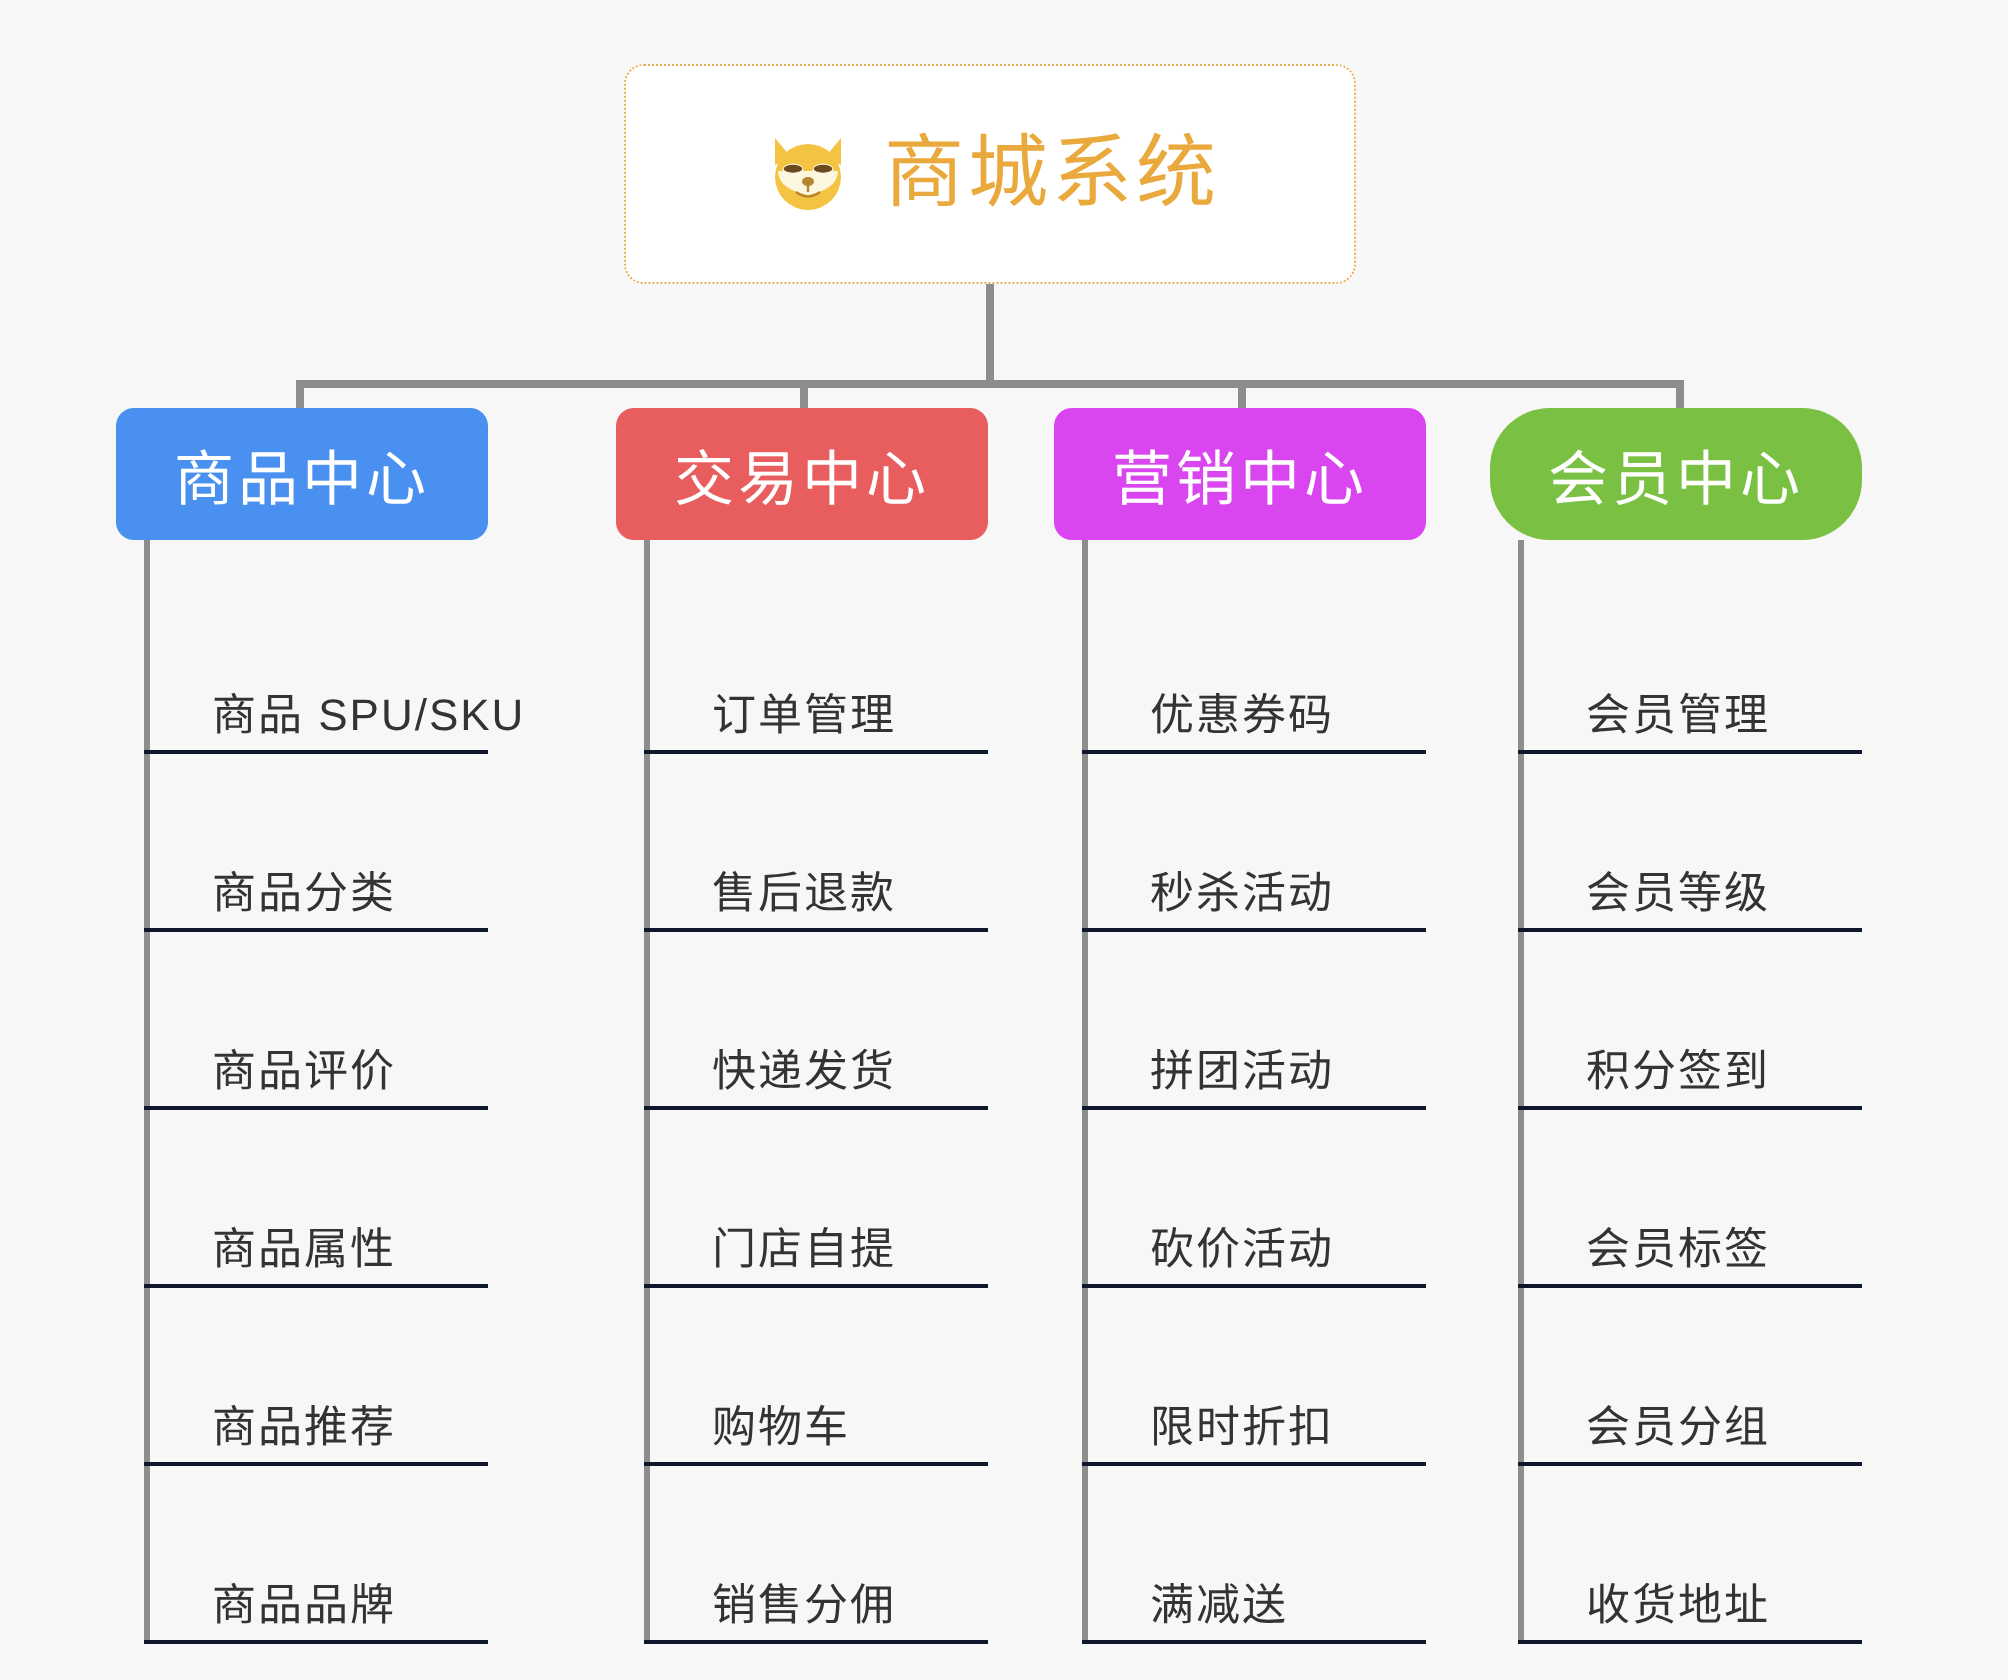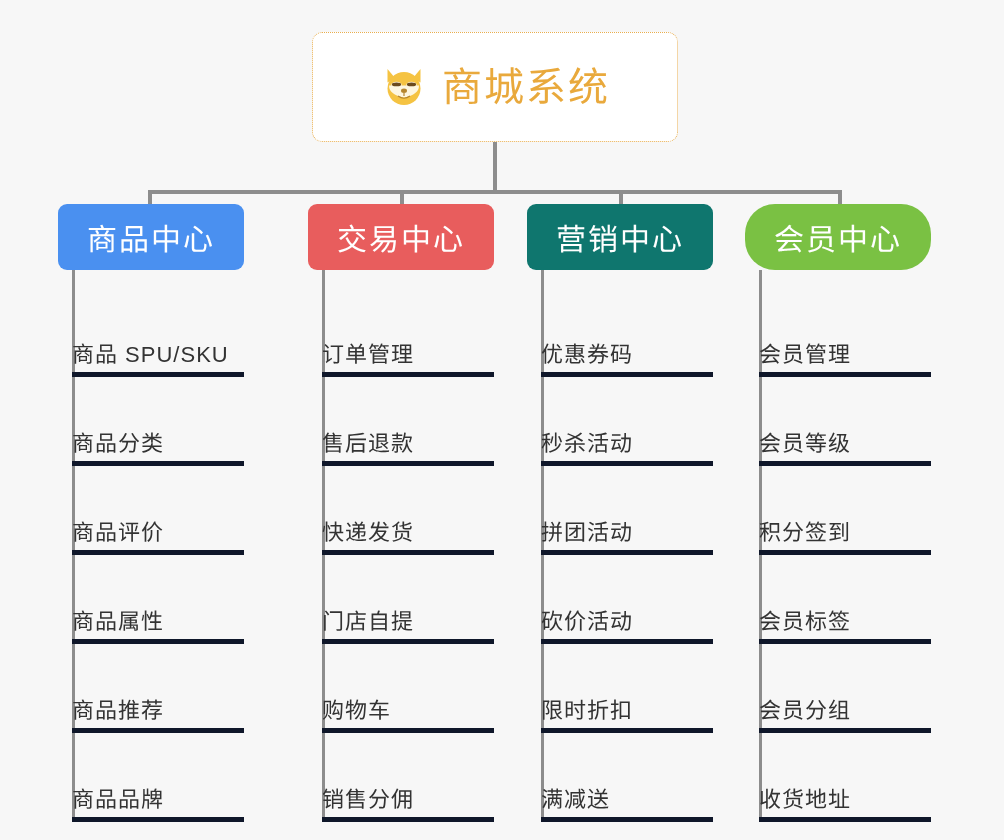--- a/index.html
+++ b/index.html
@@ -95,21 +95,22 @@
     width: 3px;
     background: #8d8d8d;
   }
   .leaf-item {
     position: relative;
     box-sizing: border-box;
     height: 89px;
     display: flex;
     align-items: flex-end;
     justify-content: flex-start;
-    border-bottom: 5px solid #0f172a;
+    border-bottom: 2px solid #0f172a;
+    padding-left: 34px;
     padding-bottom: 5px;
   }
   .leaf-label {
     font-size: 22px;
     color: #333333;
     line-height: 1.15;
     white-space: nowrap;
     letter-spacing: 1px;
   }
 </style>
@@ -195,21 +196,21 @@
       <div class="leaf-item">
           <span class="leaf-label">购物车</span>
         </div>
       <div class="leaf-item">
           <span class="leaf-label">销售分佣</span>
         </div>
     </div>
   </div>
 
   <div class="column" style="left:527px; width:186px;">
-    <div class="cat-box" style="background:#0f766e;">
+    <div class="cat-box" style="background:#d946ef;">
       <span>营销中心</span>
     </div>
     <div class="leaf-list" style="margin-left:14px; width:172px;">
       <div class="leaf-spine" style="background: rgb(141, 141, 141);"></div>
       <div class="leaf-item">
           <span class="leaf-label">优惠券码</span>
         </div>
       <div class="leaf-item">
           <span class="leaf-label">秒杀活动</span>
         </div>

